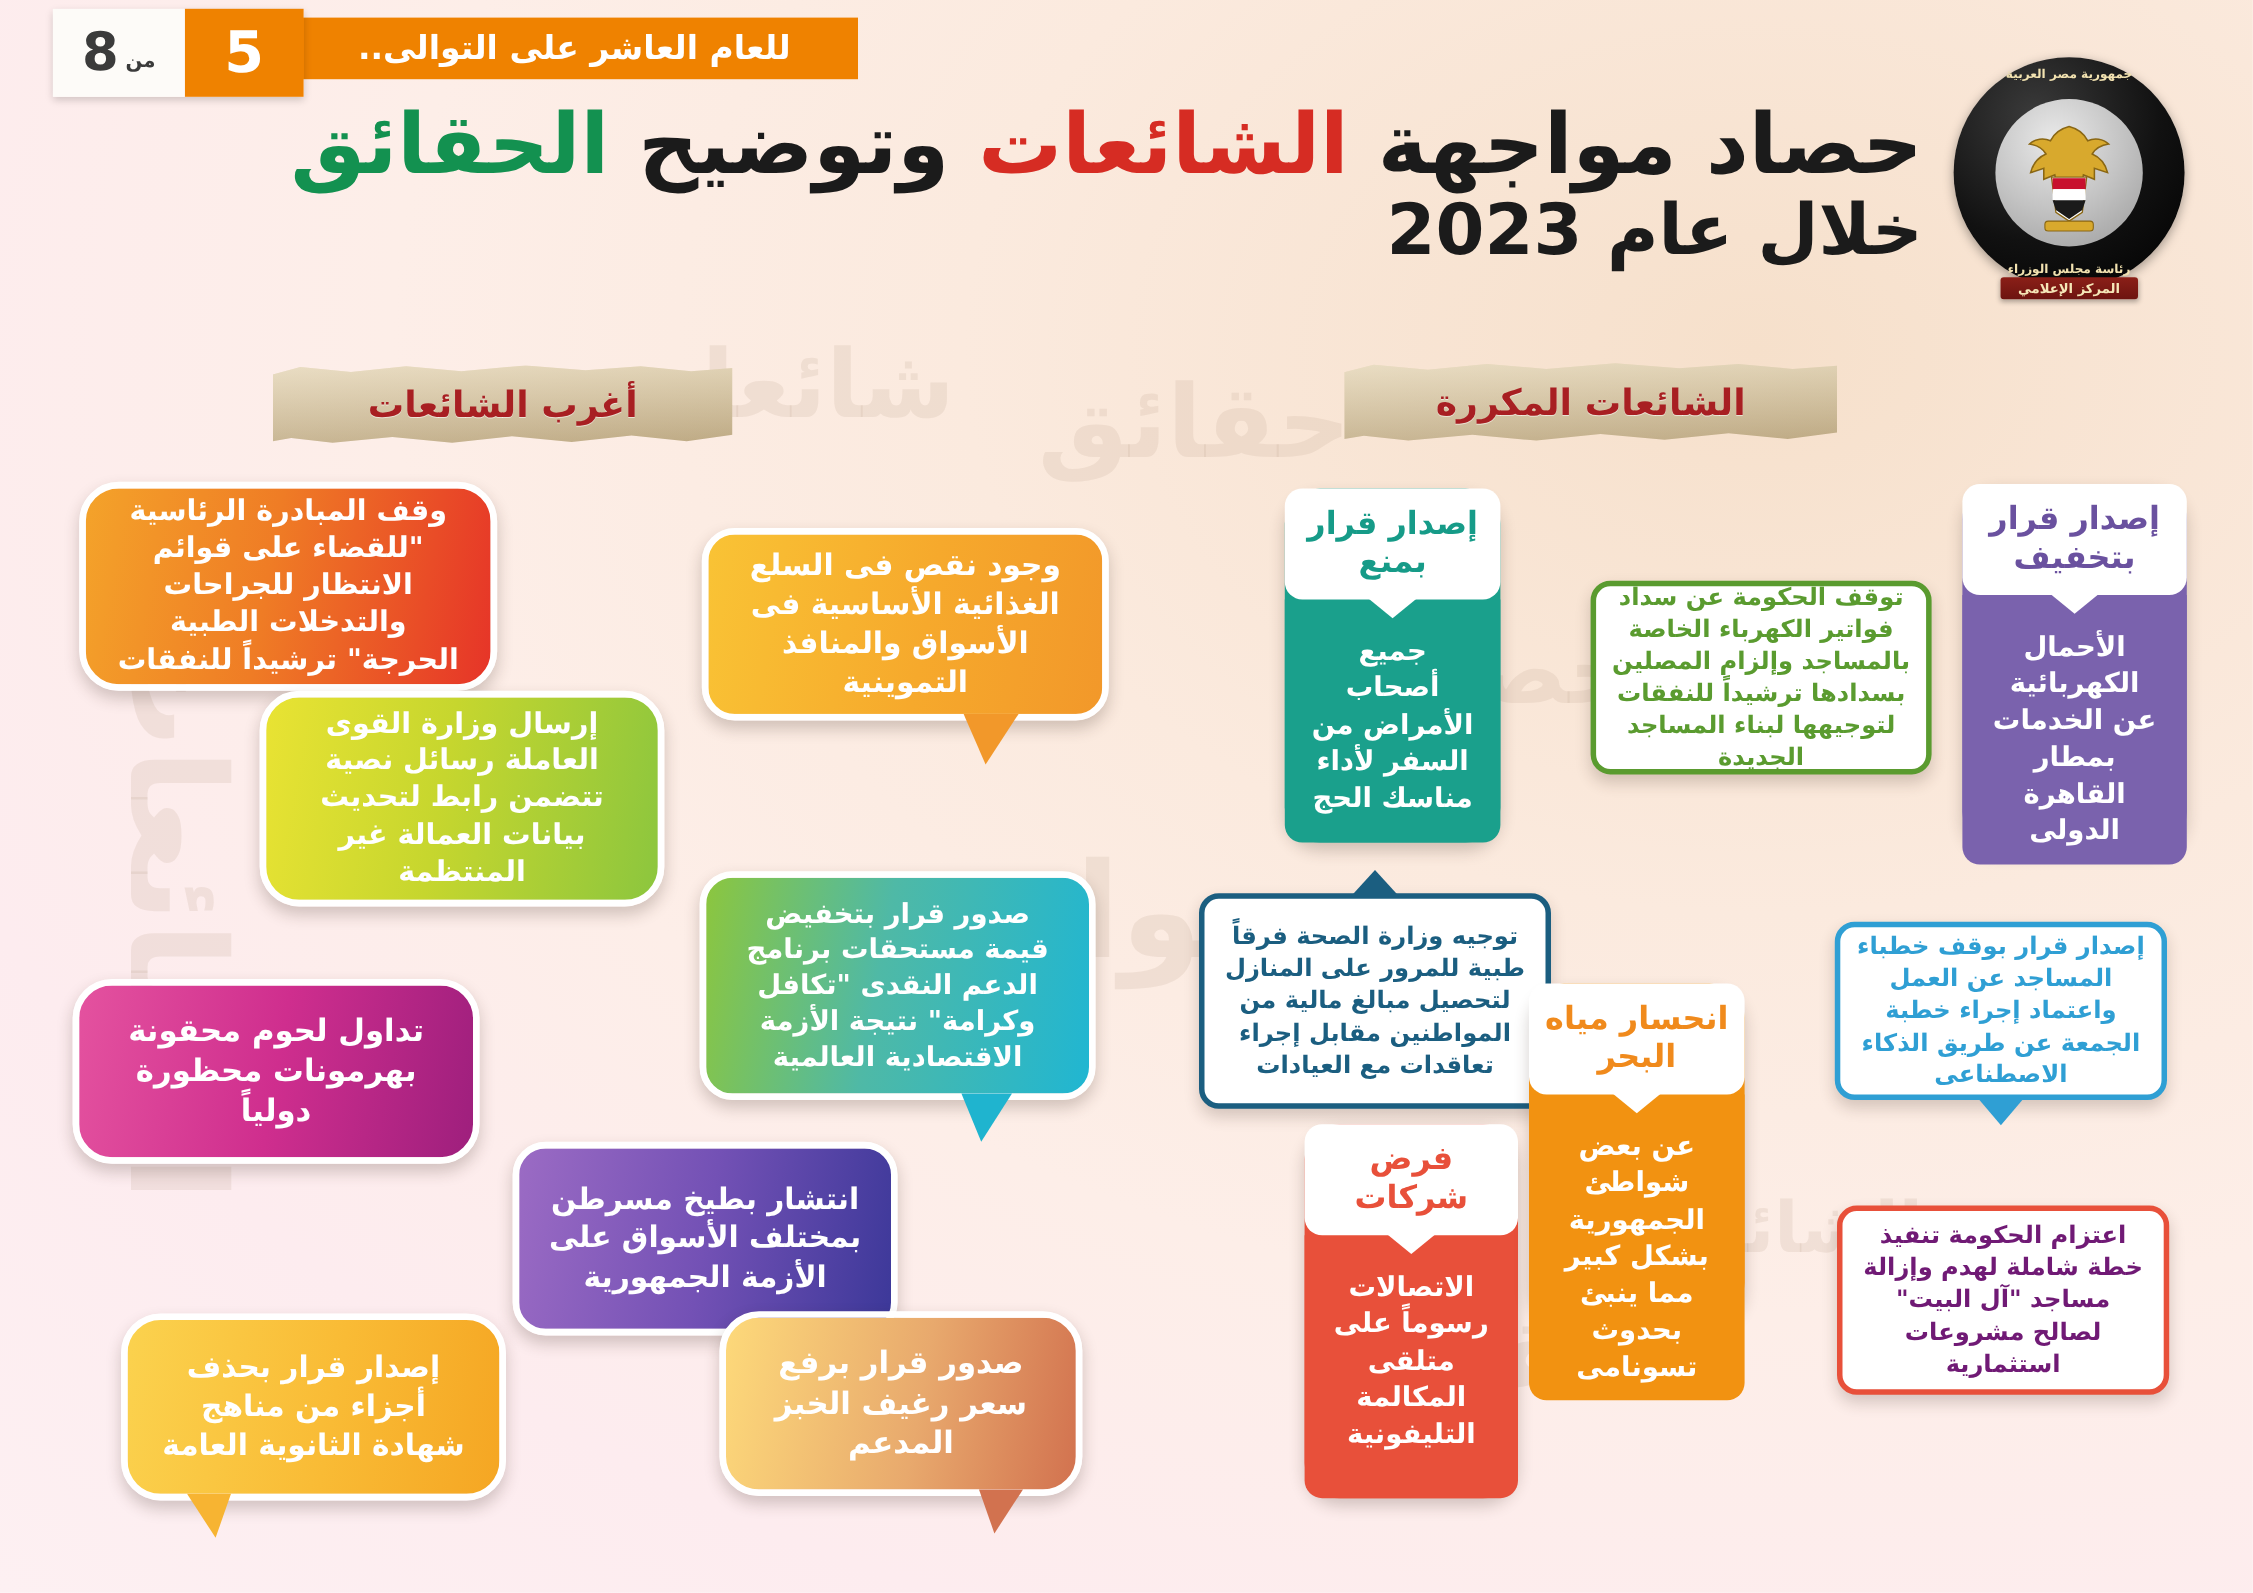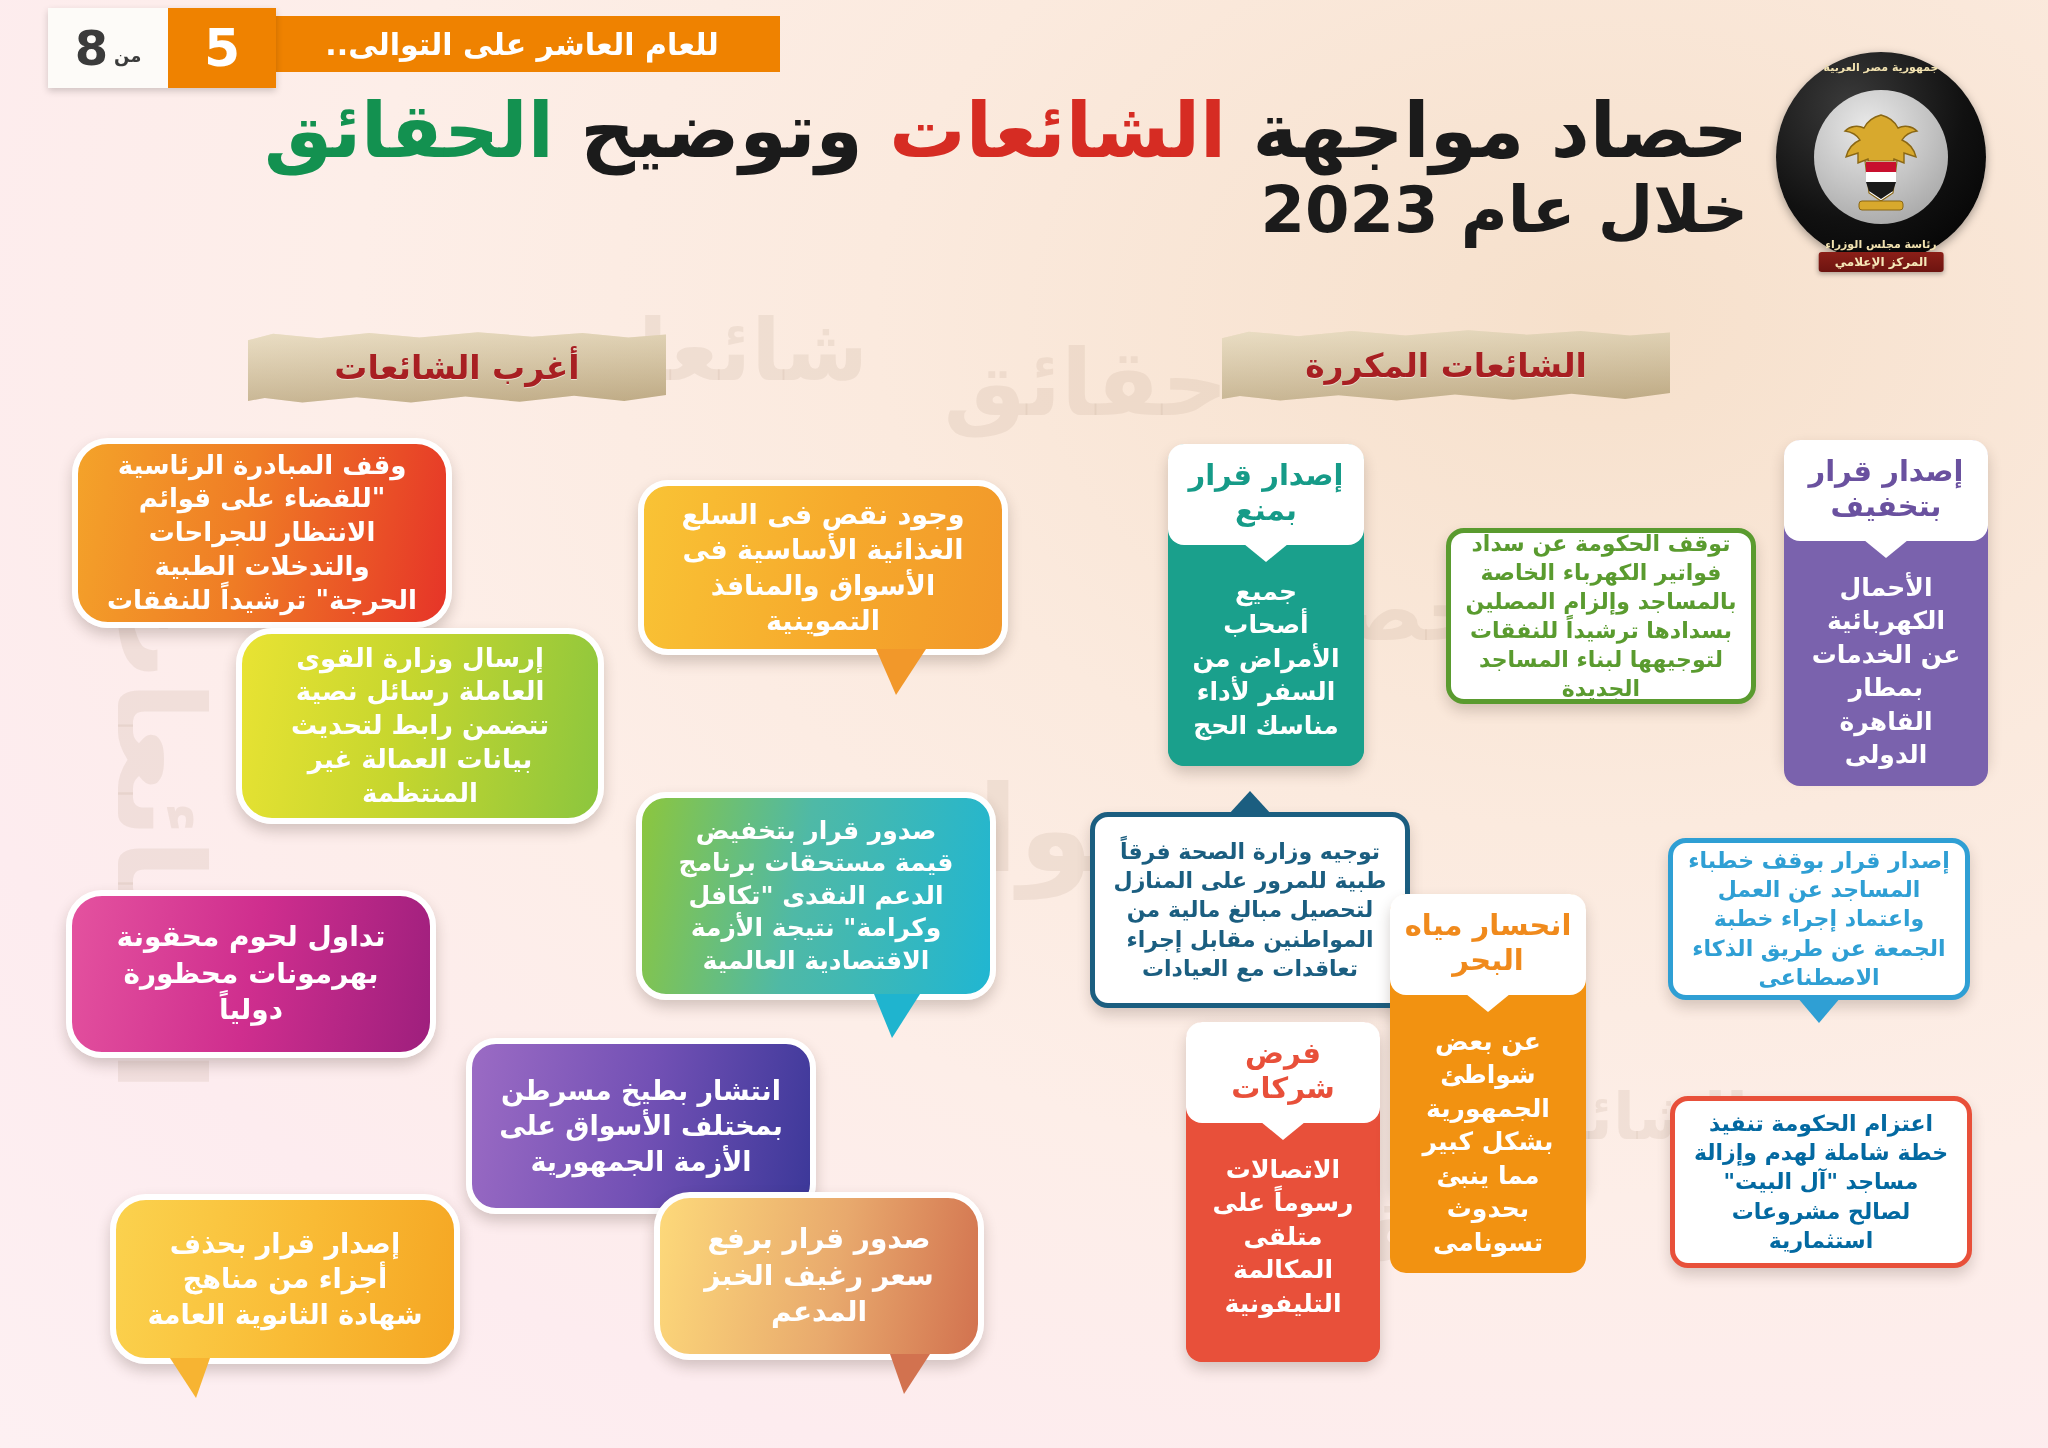--- a/index.html
+++ b/index.html
@@ -190,21 +190,21 @@
   #b-l3 { background: linear-gradient(100deg,#e9e333 0%, #c6d62e 45%, #8cc63e 100%); }
   #b-l4 { background: linear-gradient(100deg,#8cc63e 0%, #4fb9a6 45%, #20b6d2 100%); }
   #b-l5 { background: linear-gradient(100deg,#e4529f 0%, #cf2e8e 50%, #9e1f7d 100%); }
   #b-l6 { background: linear-gradient(100deg,#9b6bc4 0%, #7351b5 50%, #3c3899 100%); }
   #b-l7 { background: linear-gradient(100deg,#fbd24e 0%, #f9bb35 55%, #f5a623 100%); }
   #b-l8 { background: linear-gradient(100deg,#fdd97a 0%, #e8a96d 55%, #d2724f 100%); }
 
   
   .split {
     position: absolute;
-    border-radius: 18px;
+    border-radius: 32px;
     box-shadow: 0 7px 14px rgba(60,40,30,.22);
     overflow: visible;
     display: flex; flex-direction: column; align-items: center;
   }
   .split .cap {
     background: #ffffff;
     border-radius: 16px;
     padding: 14px 10px 16px;
     text-align: center;
     font-weight: bold;
@@ -417,15 +417,15 @@
   <div class="split" id="r-orange" style="position:static;box-shadow:none;height:100%;">
     <div class="cap">
       <span>انحسار مياه البحر</span>
     </div>
     <div class="body">
       <span>عن بعض شواطئ الجمهورية بشكل كبير مما ينبئ بحدوث تسونامى</span>
     </div>
   </div>
 </div>
 
-<div class="outl" style="top:1096px;right:76px;width:302px;height:172px;border:5px solid #e8503a;color:#0369a1;font-size:22px;">
+<div class="outl" style="top:1096px;right:76px;width:302px;height:172px;border:5px solid #e8503a;color:#701a75;font-size:22px;">
   <span>اعتزام الحكومة تنفيذ خطة شاملة لهدم وإزالة مساجد "آل البيت" لصالح مشروعات استثمارية</span>
 </div>
 
 </body></html>

